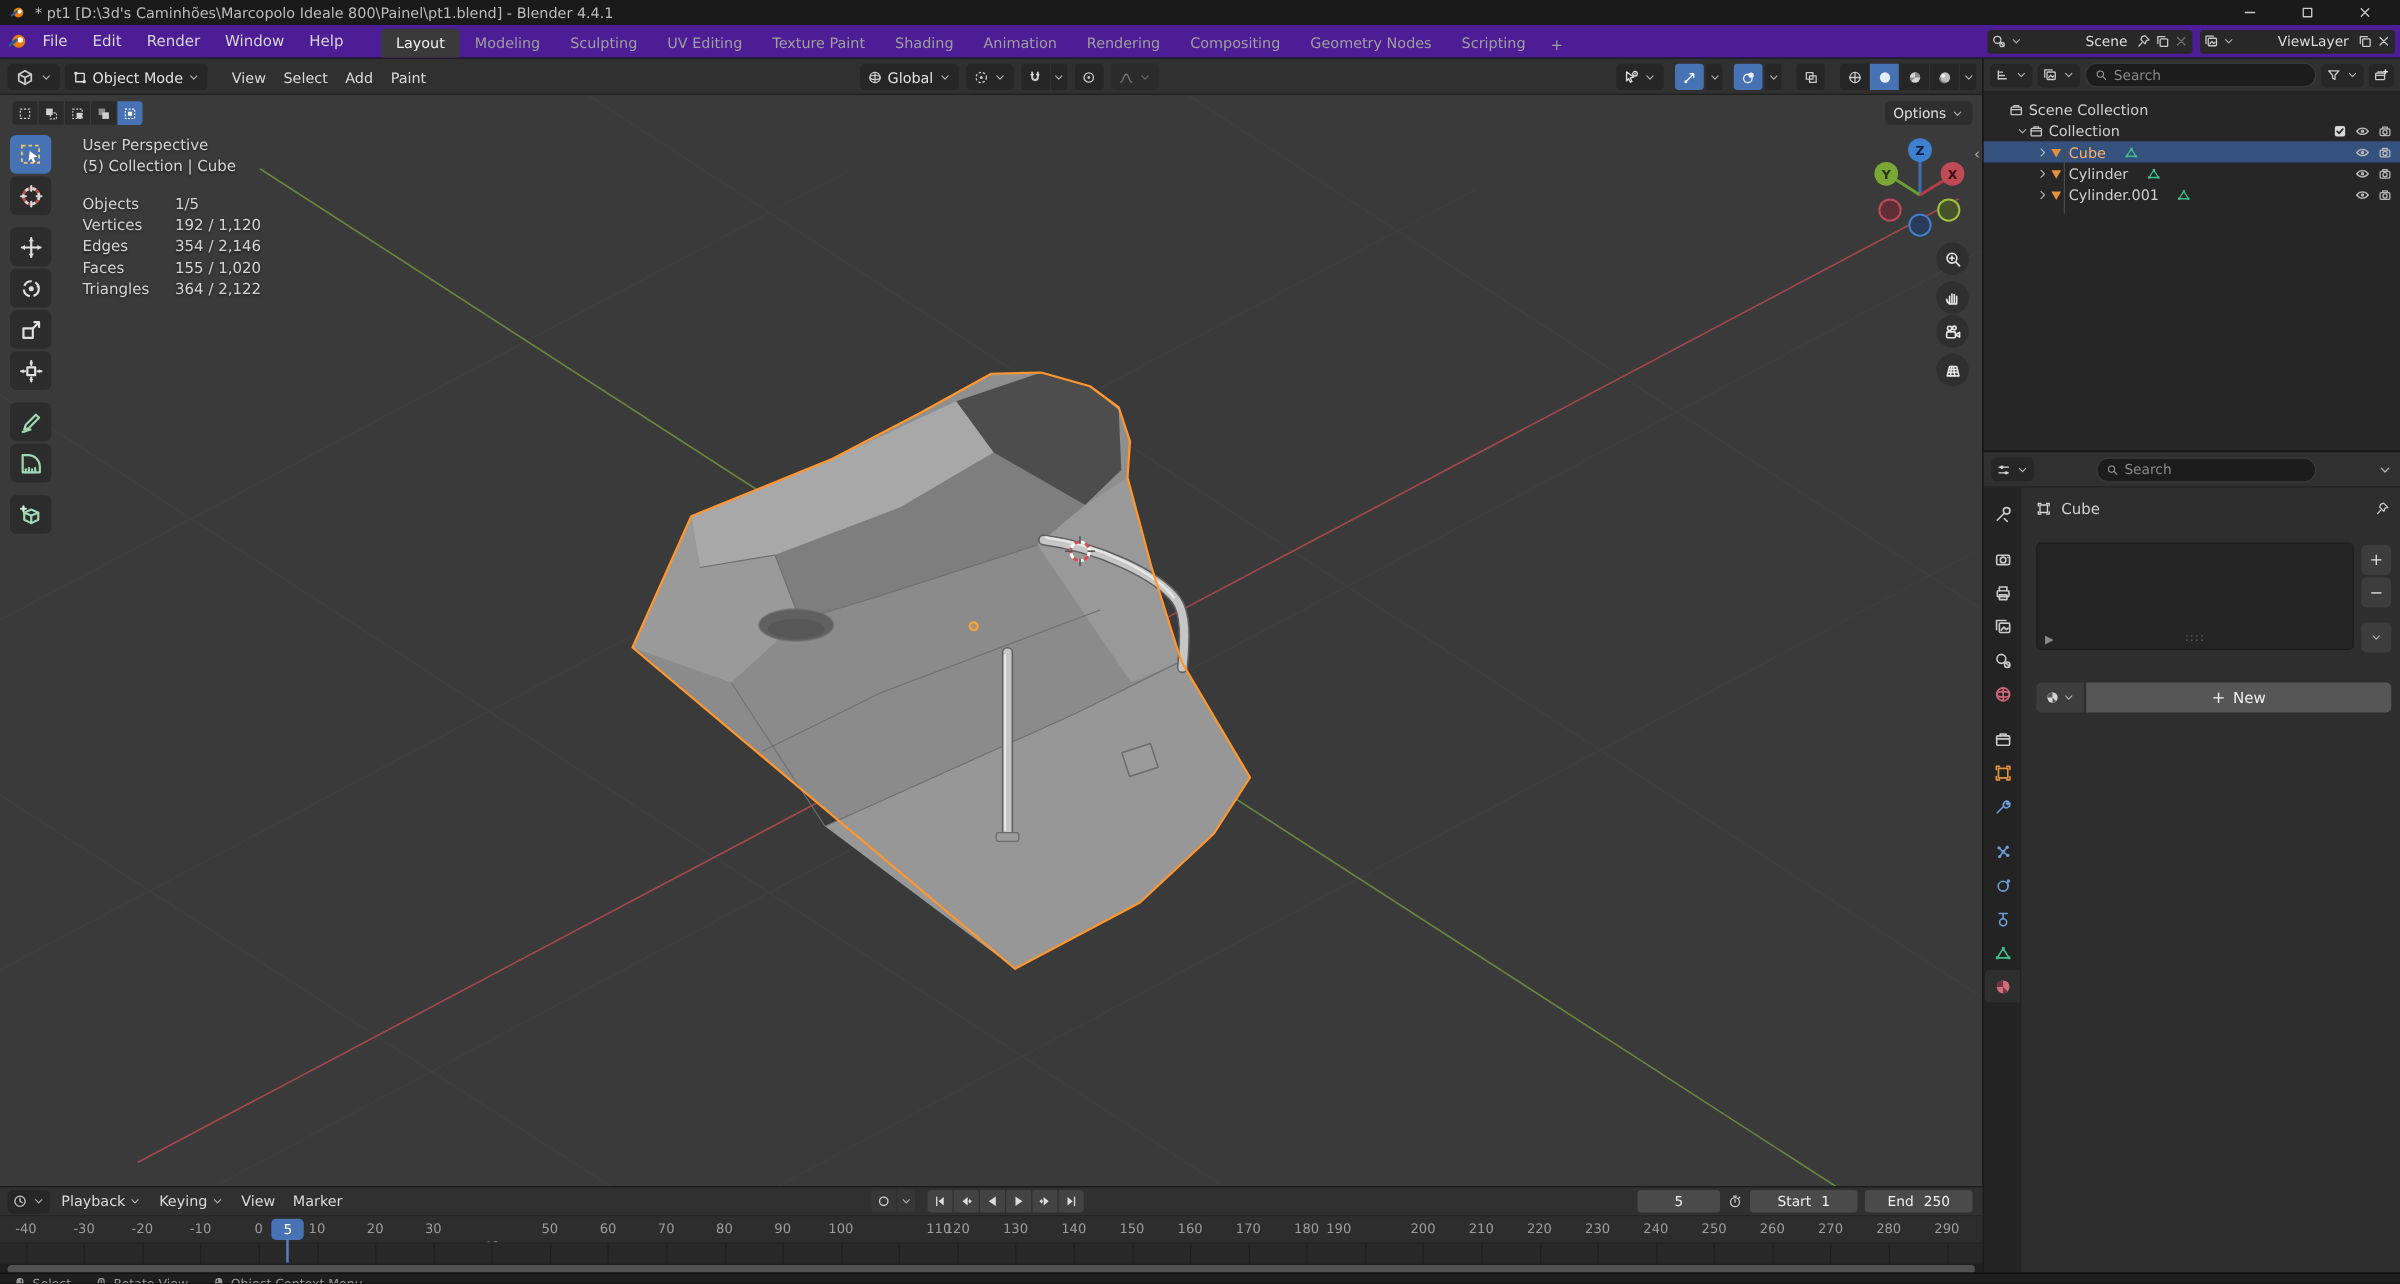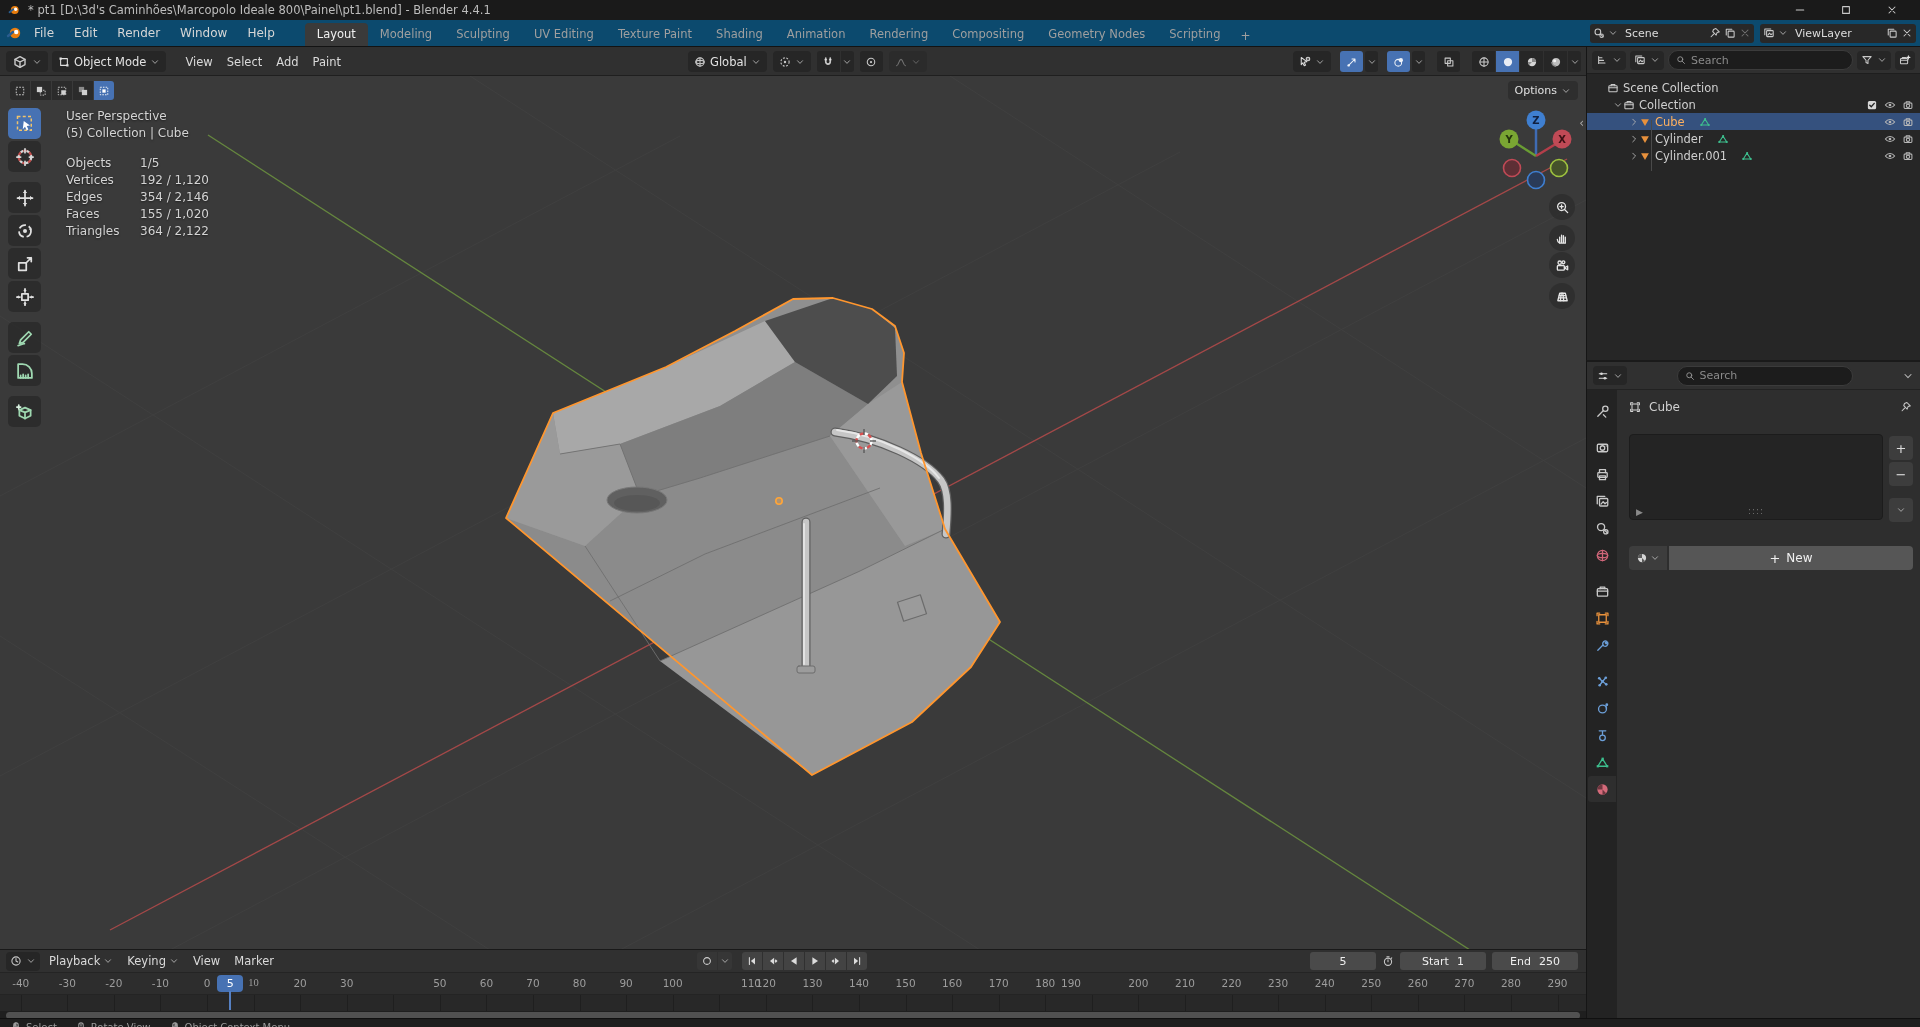--- a/index.html
+++ b/index.html
@@ -12,21 +12,21 @@
   .i.sm{width:12px;height:12px}
   .i.xs{width:10px;height:10px}
 
   
   #titlebar{left:0;top:0;width:1920px;height:20px;background:#1a1a1a;display:flex;align-items:center;
             padding:0 8px;gap:8px;color:#bdbdbd;font-size:11.5px;box-sizing:border-box;}
   #titlebar .wctrls{margin-left:auto;display:flex;gap:6px;}
   #titlebar .wbtn{width:40px;height:18px;display:flex;align-items:center;justify-content:center;color:#cfcfcf;}
 
   
-  #topbar{left:0;top:20px;width:1920px;height:27px;background:#0c4a6e;border-bottom:1px solid #131313;box-sizing:border-box;}
+  #topbar{left:0;top:20px;width:1920px;height:27px;background:#4c1d95;border-bottom:1px solid #131313;box-sizing:border-box;text-align:right;}
   #topbar-inner{position:absolute;left:6px;top:0;height:26px;display:flex;align-items:center;gap:2px;}
   .menu-item{padding:3px 10px;border-radius:3px;color:#d6d6d6;}
   #ws-tabs{display:flex;align-items:flex-end;height:26px;margin-left:18px;}
   .ws-tab{padding:4px 12px 5px;color:#9f9f9f;font-size:11.5px;border-radius:4px 4px 0 0;}
   .ws-tab.active{background:#3a3a3a;color:#f0f0f0;}
   .ws-add{padding:3px 8px;color:#9f9f9f;}
   #topbar-right{position:absolute;left:1590px;top:3px;width:326px;height:20px;display:flex;gap:6px;align-items:center;}
   .idwidget{display:flex;align-items:center;background:#282828;border-radius:3px;height:19px;padding:0 3px;gap:3px;font-size:11px;color:#ddd;}
   .idwidget .nm{padding:0 4px;}
 
@@ -1286,21 +1286,21 @@
         </span>
       </div>
     </div>
     <div id="ruler">
       <div id="frame-chip" style="left: 230.285px;">5</div>
     <span class="rlab" style="left: 20.72px;">-40</span>
         <span class="rlab" style="left: 67.29px;">-30</span>
         <span class="rlab" style="left: 113.86px;">-20</span>
         <span class="rlab" style="left: 160.43px;">-10</span>
         <span class="rlab" style="left: 207px;">0</span>
-        <span class="rlab" style="left: 253.57px; font-family: Liberation Serif, serif;">10</span>
+        <span class="rlab" style="left: 253.57px;">10</span>
         <span class="rlab" style="left: 300.14px;">20</span>
         <span class="rlab" style="left: 346.71px;">30</span>
         <span class="rlab" style="left: 393.28px; margin-top: 15px;">40</span>
         <span class="rlab" style="left: 439.85px;">50</span>
         <span class="rlab" style="left: 486.42px;">60</span>
         <span class="rlab" style="left: 532.99px;">70</span>
         <span class="rlab" style="left: 579.56px;">80</span>
         <span class="rlab" style="left: 626.13px;">90</span>
         <span class="rlab" style="left: 672.7px;">100</span>
         <span class="rlab" style="left: 751px;">110</span>

